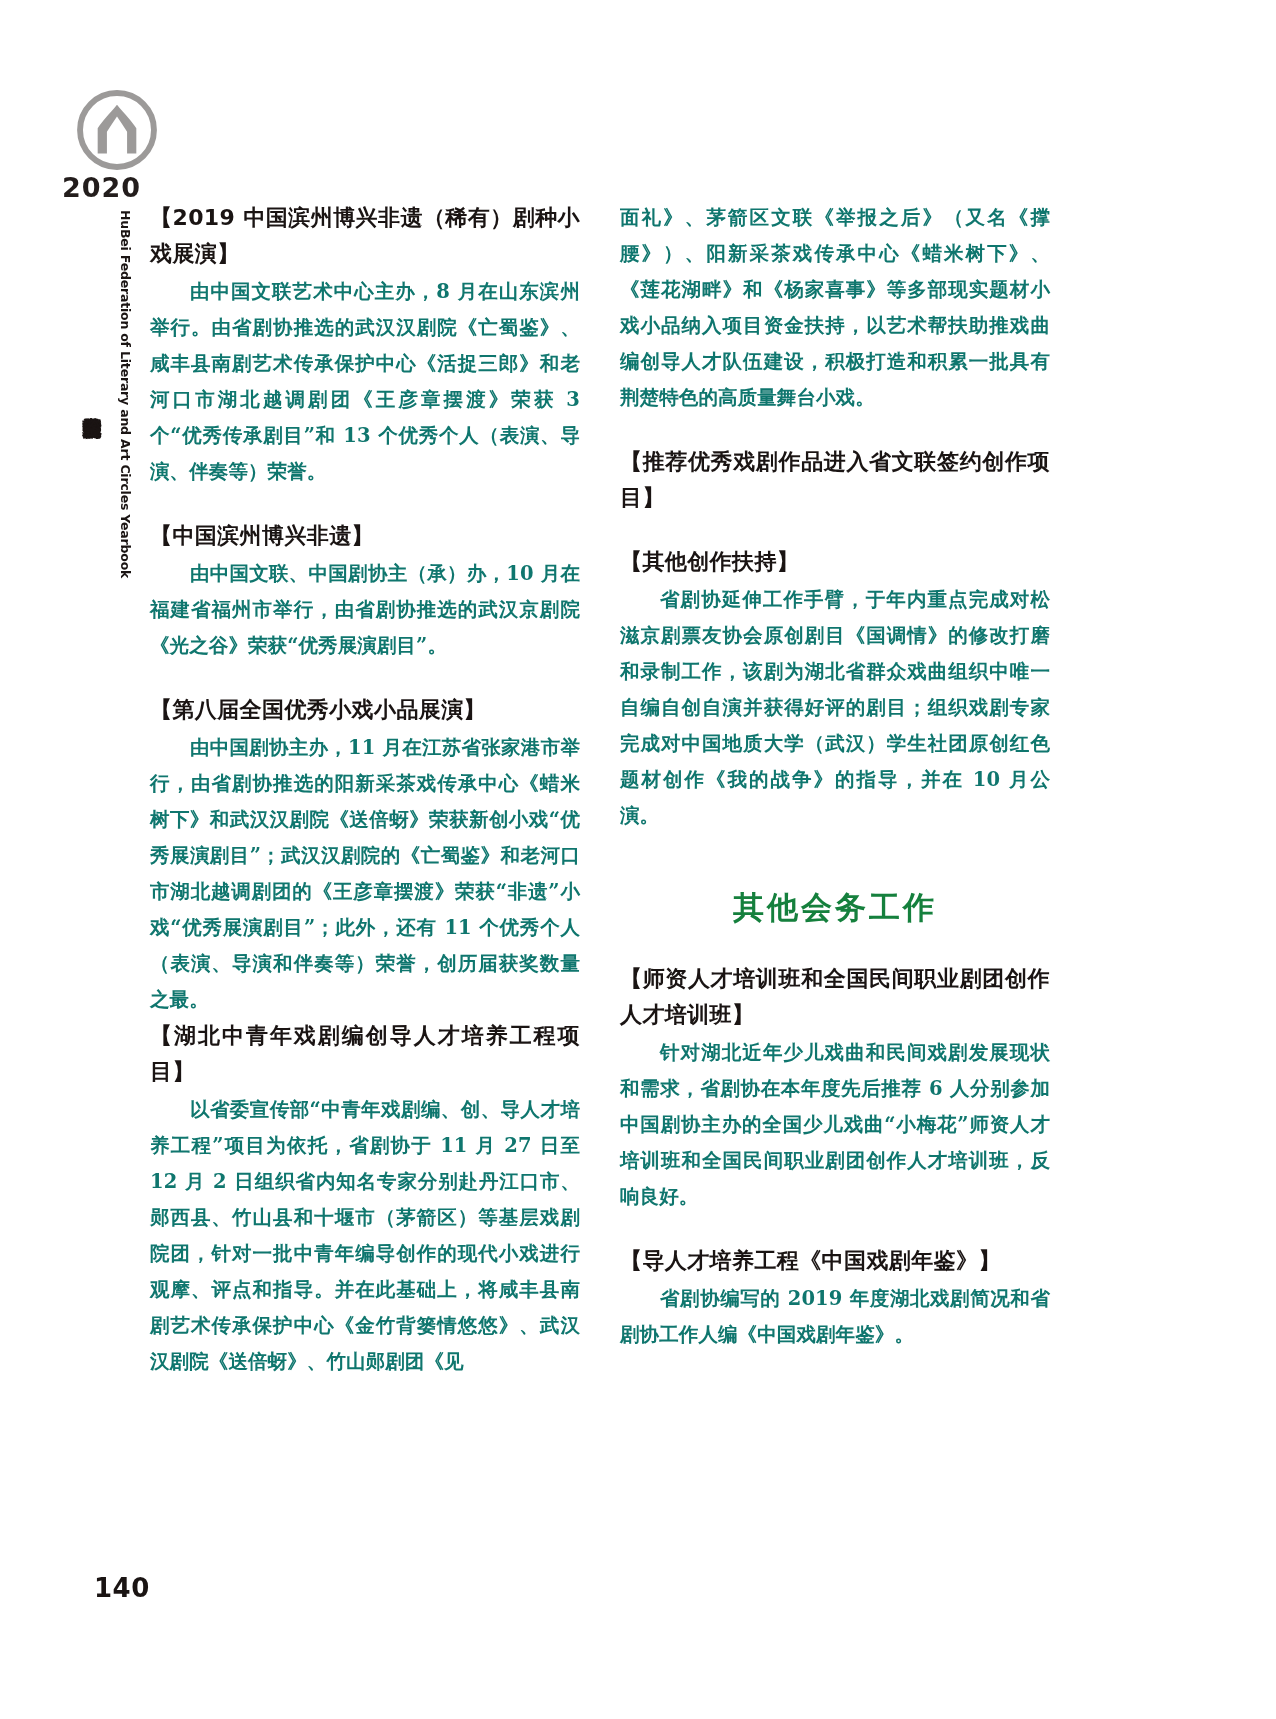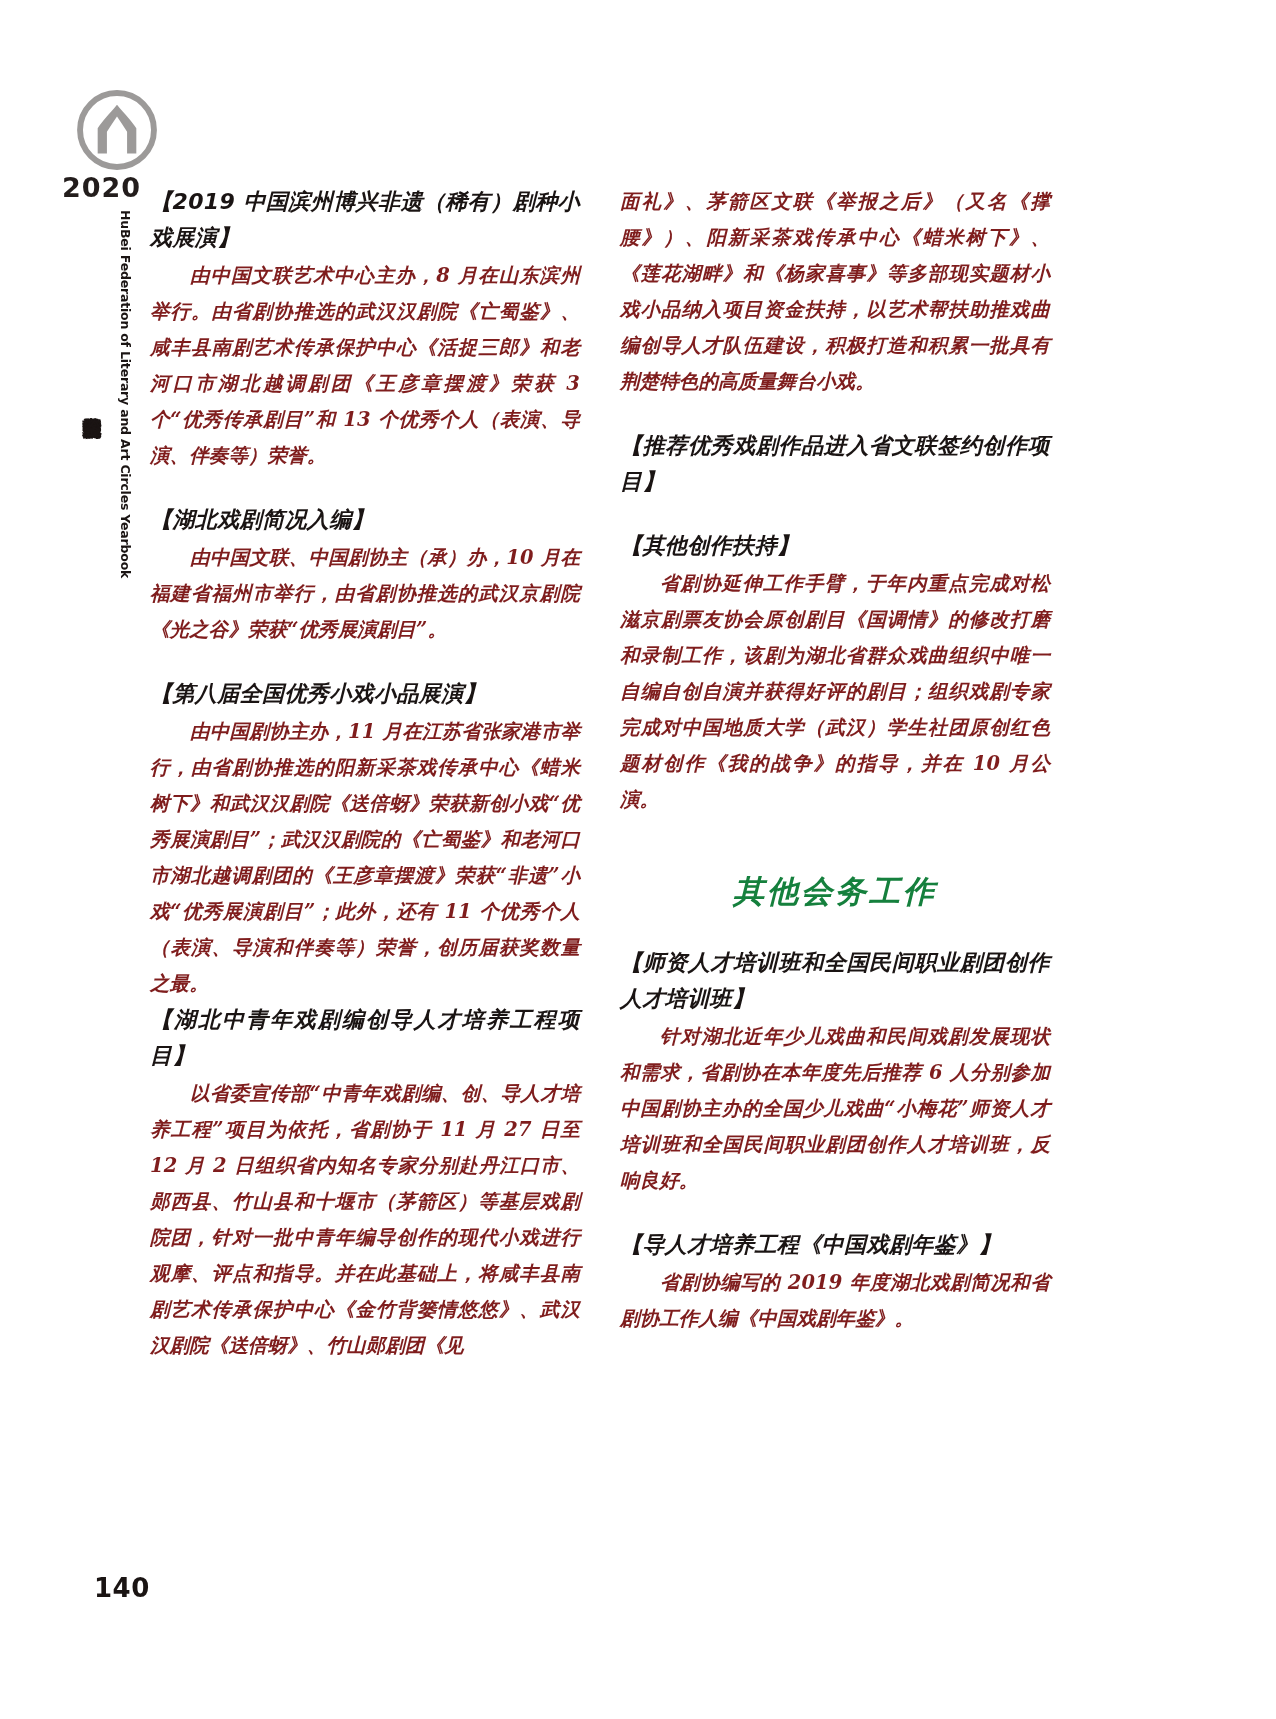--- a/index.html
+++ b/index.html
@@ -79,23 +79,22 @@
     color: #1a1413;
     writing-mode: vertical-rl;
     text-orientation: mixed;
     white-space: nowrap;
     padding-top: 2px;
   }
 
   
   .col {
     position: absolute;
-    top: 184px;
+    top: 200px;
     width: 430px;
-    font-style: italic;
   }
   .col-left  { left: 150px; }
   .col-right { left: 620px; }
 
   
   .h-major {
     font-family: "DejaVu Sans", "Liberation Sans", sans-serif;
     font-weight: 700;
     font-size: 31px;
     line-height: 1.25;
@@ -120,21 +119,21 @@
   p.body {
     font-family: "DejaVu Serif", "Liberation Serif", serif;
     font-weight: 700;
     font-size: 19.5px;
     line-height: 36px;
     letter-spacing: 0.1px;
     margin: 0 0 0 0;
     text-align: justify;
     text-justify: inter-ideograph;
     text-indent: 40px;
-    color: #7f1d1d;
+    color: #0f766e;
   }
   p.body.cont { text-indent: 0; }
 
   
   .folio {
     position: absolute;
     left: 94px;
     top: 1573px;
     font-family: "DejaVu Sans", "Liberation Sans", sans-serif;
     font-weight: 700;
@@ -160,21 +159,21 @@
   <div class="spine">
     <div class="spine-cn">湖北省文学艺术界联合会年鉴</div>
     <div class="spine-en">HuBei Federation of Literary and Art Circles Yearbook</div>
   </div>
 
   <div class="col col-left">
 
     <h2 class="h-sub">【2019 中国滨州博兴非遗（稀有）剧种小戏展演】</h2>
     <p class="body">由中国文联艺术中心主办，8 月在山东滨州举行。由省剧协推选的武汉汉剧院《亡蜀鉴》、咸丰县南剧艺术传承保护中心《活捉三郎》和老河口市湖北越调剧团《王彦章摆渡》荣获 3 个“优秀传承剧目”和 13 个优秀个人（表演、导演、伴奏等）荣誉。</p>
 
-    <h2 class="h-sub spaced">【湖北戏剧简况入编】</h2>
+    <h2 class="h-sub spaced">【中国滨州博兴非遗】</h2>
     <p class="body">由中国文联、中国剧协主（承）办，10 月在福建省福州市举行，由省剧协推选的武汉京剧院《光之谷》荣获“优秀展演剧目”。</p>
 
     <h2 class="h-sub spaced">【第八届全国优秀小戏小品展演】</h2>
     <p class="body">由中国剧协主办，11 月在江苏省张家港市举行，由省剧协推选的阳新采茶戏传承中心《蜡米树下》和武汉汉剧院《送倍蚜》荣获新创小戏“优秀展演剧目”；武汉汉剧院的《亡蜀鉴》和老河口市湖北越调剧团的《王彦章摆渡》荣获“非遗”小戏“优秀展演剧目”；此外，还有 11 个优秀个人（表演、导演和伴奏等）荣誉，创历届获奖数量之最。</p>
 
 
     <h2 class="h-sub">【湖北中青年戏剧编创导人才培养工程项目】</h2>
     <p class="body">以省委宣传部“中青年戏剧编、创、导人才培养工程”项目为依托，省剧协于 11 月 27 日至 12 月 2 日组织省内知名专家分别赴丹江口市、郧西县、竹山县和十堰市（茅箭区）等基层戏剧院团，针对一批中青年编导创作的现代小戏进行观摩、评点和指导。并在此基础上，将咸丰县南剧艺术传承保护中心《金竹背篓情悠悠》、武汉汉剧院《送倍蚜》、竹山郧剧团《见</p>
 
   </div>

